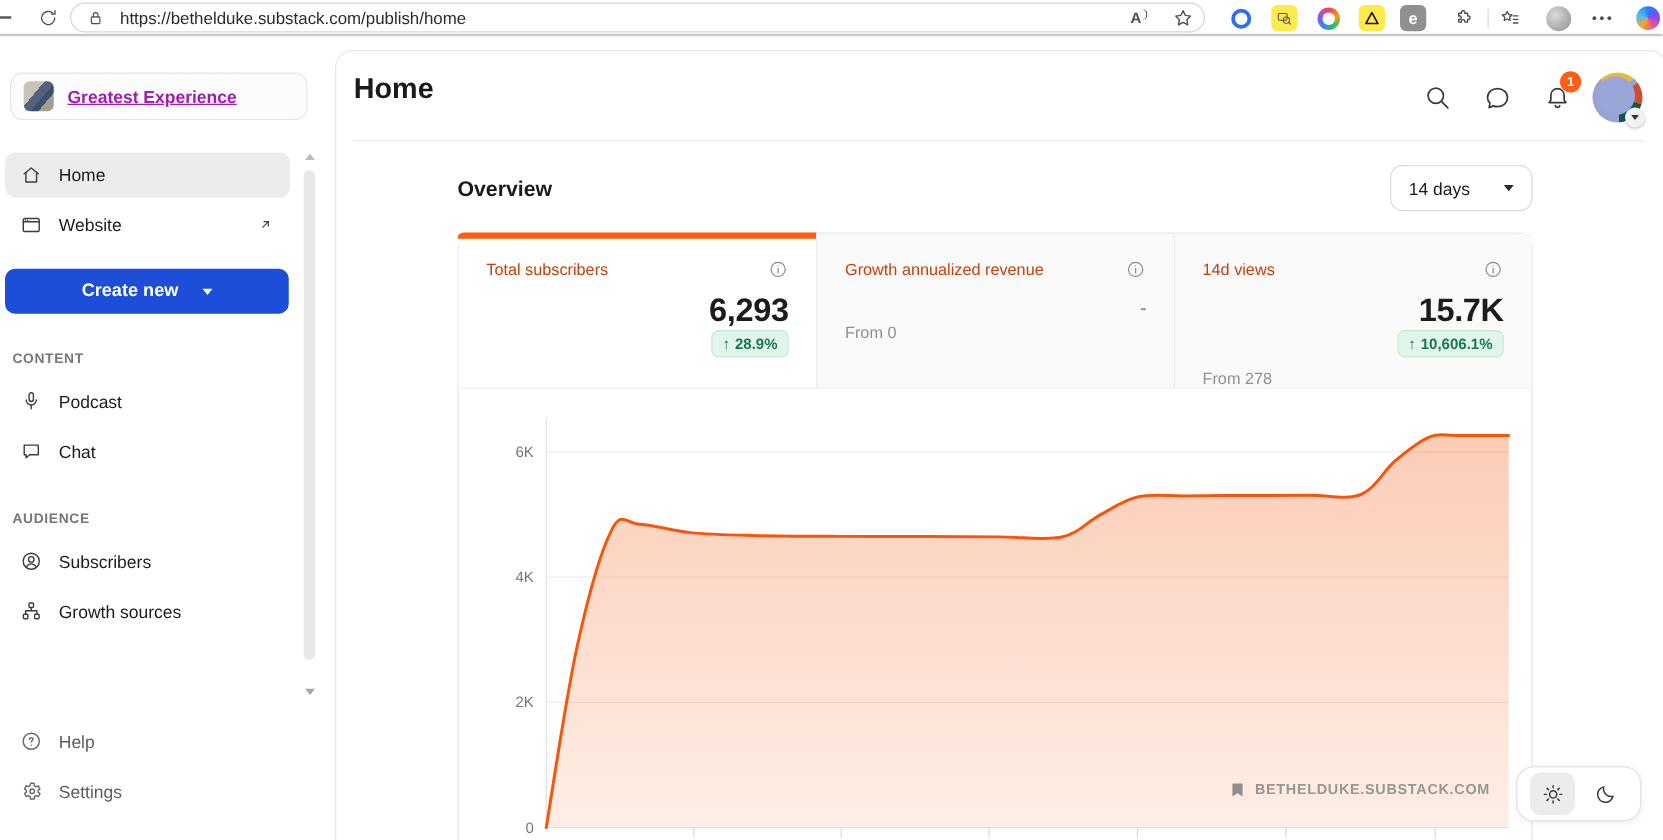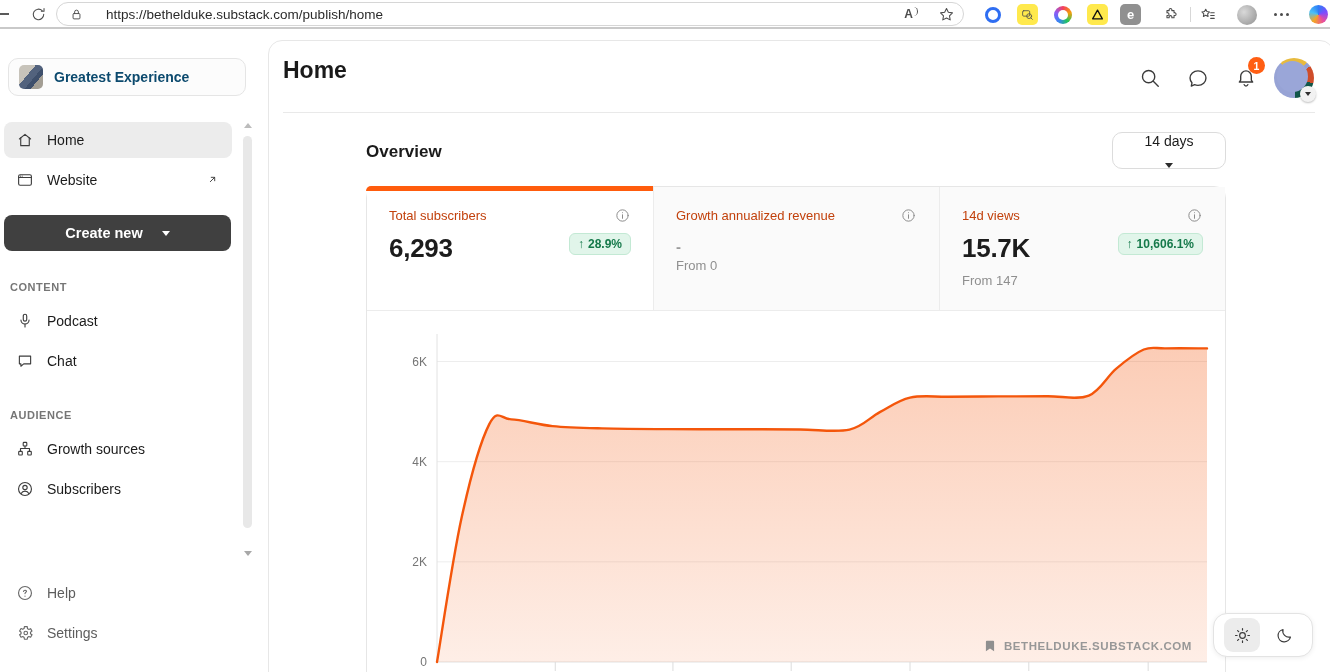--- a/index.html
+++ b/index.html
@@ -9,21 +9,21 @@
 
   
   .chrome { position:absolute; left:0; top:0; width:1330px; height:29px; background:#fff;
     border-bottom:2px solid #c9c9c9; }
   .back-frag { position:absolute; left:0; top:13px; width:9px; height:2px; background:#5a5a5a; }
   .icon20 { width:20px; height:20px; display:flex; align-items:center; justify-content:center; }
   .chrome svg { display:block; }
   .chrome .line-ic * { fill:none; stroke:#4c4c4c; stroke-width:1.5; stroke-linecap:round; stroke-linejoin:round; }
   .url-pill { position:absolute; left:56px; top:2px; width:908px; height:24px; border:1px solid #d6d6d6;
     border-radius:13px; background:#fff; display:flex; align-items:center; padding:0 8px 0 12px; }
-  .url-text { font-size:13.5px; color:#2b2b2b; margin-left:22px; flex:1; white-space:nowrap; overflow:hidden; }
+  .url-text { font-size:13.5px; color:#2b2b2b; margin-left:12px; flex:1; white-space:nowrap; overflow:hidden; }
   .read-aloud { font-size:12px; font-weight:600; color:#4c4c4c; position:relative; padding-right:5px; }
   .read-aloud::after { content:""; position:absolute; right:0; top:0; width:5px; height:9px;
     border-right:1.4px solid #4c4c4c; border-radius:0 6px 6px 0; }
   .ext { position:absolute; top:4px; width:21px; height:21px; border-radius:5px;
     display:flex; align-items:center; justify-content:center; }
   .ring-blue { width:16px; height:16px; border-radius:50%; border:3.5px solid #2f6ef2; }
   .yellow-bg { background:#ffe94d; }
   .swirl { width:18px; height:18px; border-radius:50%;
     background:conic-gradient(#f43f5e,#f59e0b,#22c55e,#3b82f6,#8b5cf6,#f43f5e); position:relative; }
   .swirl::after { content:""; position:absolute; inset:4px; border-radius:50%; background:#fff; }
@@ -38,30 +38,30 @@
 
   
   .app { position:absolute; left:0; top:31px; width:1330px; height:641px; background:#fff; }
 
   
   .sidebar { position:absolute; left:0; top:0; width:262px; height:100%; background:#fff; }
   .pub-sel { position:absolute; left:8px; top:27px; width:238px; height:38px; border:1px solid #e5e5e5;
     border-radius:10px; background:#fcfcfc; display:flex; align-items:center; padding:0 10px; gap:11px; }
   .pub-logo { width:24px; height:24px; border-radius:5px;
     background:linear-gradient(130deg,#c7c3ba 0 38%,#52627d 38% 58%,#3e4f6b 58% 72%,#a39e94 72%); }
-  .pub-name { font-size:14px; font-weight:600; color:#0c4a6e; }
+  .pub-name { font-size:14px; font-weight:600; color:#a21caf;text-decoration:underline; }
   .nav { position:absolute; left:4px; top:91px; width:228px; }
   .nav-item { height:36px; margin-bottom:4px; border-radius:8px; display:flex; align-items:center;
     padding:0 12px; gap:13px; font-size:14px; font-weight:500; color:#1b1b1b; position:relative; }
   .nav-item.active { background:#ececec; }
   .side-ic * { fill:none; stroke:#3d3d3d; stroke-width:1.5; stroke-linecap:round; stroke-linejoin:round; }
   .dim .side-ic * { stroke:#686868; }
   .dim { color:#5d5d5d; }
   .ext-arrow { position:absolute; right:12px; top:10px; }
-  .create-btn { margin:17px 0 0 0; width:227px; height:36px; background:#404040; border:none; border-radius:8px;
+  .create-btn { margin:17px 0 0 0; width:227px; height:36px; background:#1d4ed8; border:none; border-radius:8px;
     color:#fff; font-size:14.5px; font-weight:700; display:flex; align-items:center; justify-content:center;
     gap:19px; font-family:inherit; cursor:pointer; }
   .caret-down { width:0; height:0; border-left:4.5px solid transparent; border-right:4.5px solid transparent;
     border-top:5.5px solid #fff; }
   .sec-label { margin:30px 0 10px 6px; font-size:11px; font-weight:700; letter-spacing:.05em; color:#767676; }
   .side-foot { position:absolute; left:4px; bottom:17px; width:228px; }
   .sb-scroll { position:absolute; right:9px; top:90px; width:11px; height:437px; }
   .sb-thumb { position:absolute; left:1px; top:15px; width:9px; height:392px; border-radius:5px; background:#e8e8e8; }
   .sb-arrow-up { position:absolute; left:2px; top:2px; width:0; height:0;
     border-left:4px solid transparent; border-right:4px solid transparent; border-bottom:5px solid #bcbcbc; }
@@ -86,46 +86,46 @@
     background:radial-gradient(circle at 45% 50%, #9aa6d8 0 70%, #8e9bd0 100%); }
   .av-chevron { position:absolute; left:1031px; top:45px; width:16px; height:16px; border-radius:50%;
     background:#f2f2f2; box-shadow:0 1px 2px rgba(0,0,0,.25); display:flex; align-items:center;
     justify-content:center; z-index:2; }
   .av-chevron i { width:0; height:0; border-left:3.5px solid transparent; border-right:3.5px solid transparent;
     border-top:4.5px solid #2f2f2f; }
 
   .overview-title { position:absolute; left:97px; top:101px; font-size:17px; font-weight:700; color:#1a1a1a; }
   .range-btn { position:absolute; left:843px; top:91px; width:114px; height:37px; border:1px solid #dcdcdc;
     border-radius:10px; background:#fff; display:flex; align-items:center; justify-content:space-between;
-    padding:0 14px; font-size:14px; color:#1c1c1c; font-family:inherit; cursor:pointer;flex-direction:column; }
+    padding:0 14px; font-size:14px; color:#1c1c1c; font-family:inherit; cursor:pointer; }
   .range-btn .caret-down { border-top-color:#2c2c2c; border-left-width:4px; border-right-width:4px; }
 
   
   .stats-wrap { position:absolute; left:97px; top:145px; width:860px; bottom:-8px;
     border:1px solid #e6e6e6; border-radius:12px 12px 0 0; background:#fff; }
   .cards { display:grid; grid-template-columns:1fr 1fr 1fr; height:124px; border-bottom:1px solid #ececec; }
   .card { position:relative; padding:20px 22px 0 22px; background:#fafafa; }
   .card + .card { border-left:1px solid #ececec; }
   .card.active { background:#fff; }
   .card.active::before { content:""; position:absolute; top:-1px; left:-1px; right:0; height:5px;
     background:#ff5c0d; border-radius:12px 0 0 0; }
   .card-label-row { display:flex; justify-content:space-between; align-items:center; }
   .card-label { font-size:13px; font-weight:500; color:#c2410c; }
   .info-ic * { fill:none; stroke:#8b8b8b; stroke-width:1.4; stroke-linecap:round; }
-  .value-row { display:flex; justify-content:space-between; align-items:flex-start; margin-top:9px; }
+  .value-row { display:flex; justify-content:space-between; align-items:flex-end; margin-top:9px;flex-direction:column; }
   .card-value { font-size:26px; font-weight:700; color:#1c1c1c; letter-spacing:-.01em; }
   .card-value.dash { font-size:15px; font-weight:700; color:#9a9a9a; }
   .trend-badge { display:flex; align-items:center; gap:4px; background:#e1f5ea; border:1px solid #c3e9d4;
     color:#15794a; font-size:12px; font-weight:700; border-radius:6px; padding:3px 8px; }
   .card-from { margin-top:9px; font-size:13px; color:#8f8f8f; }
 
   .chart-zone { position:relative; height:366px; }
   .chart-svg { position:absolute; left:0; top:0; width:858px; height:362px; }
   .chart-svg text { font-family:"Liberation Sans","DejaVu Sans",sans-serif; font-size:12px; fill:#757575; }
-  .watermark { position:absolute; right:33px; top:328px; display:flex; align-items:center; gap:7px; }
+  .watermark { position:absolute; right:33px; top:314px; display:flex; align-items:center; gap:7px; }
   .watermark span { font-size:11.5px; font-weight:600; letter-spacing:.05em; color:#979797; }
 
   
   .theme-toggle { position:absolute; left:1213px; top:613px; width:100px; height:44px; background:#fff;
     border:1px solid #e3e3e3; border-radius:14px; display:flex; align-items:center; justify-content:center;
     gap:6px; box-shadow:0 1px 5px rgba(0,0,0,.07); z-index:5; }
   .tt-btn { width:36px; height:34px; border:none; background:transparent; border-radius:9px;
     display:flex; align-items:center; justify-content:center; cursor:pointer; }
   .tt-btn.active { background:#ececec; }
 </style>
@@ -243,34 +243,34 @@
       <div class="nav-item">
         <svg class="side-ic" width="18" height="18" viewBox="0 0 24 24">
             <path d="M4.5 5.5h15v10.3h-9.2l-3.8 3.2v-3.2H4.5z"></path>
           </svg>
         <span>Chat</span>
       </div>
 
       <div class="sec-label">AUDIENCE</div>
       <div class="nav-item">
         <svg class="side-ic" width="18" height="18" viewBox="0 0 24 24">
+            <circle cx="12" cy="12" r="8.6"></circle>
+            <circle cx="12" cy="10" r="2.9"></circle>
+            <path d="M6.9 18.1c1-2.1 2.9-3.3 5.1-3.3s4.1 1.2 5.1 3.3"></path>
+          </svg>
+        <span>Subscribers</span>
+      </div>
+      <div class="nav-item">
+        <svg class="side-ic" width="18" height="18" viewBox="0 0 24 24">
             <rect x="9.6" y="3.2" width="4.8" height="4.8" rx="1"></rect>
             <rect x="3.6" y="15.2" width="4.8" height="4.8" rx="1"></rect>
             <rect x="15.6" y="15.2" width="4.8" height="4.8" rx="1"></rect>
             <path d="M12 8v3.4M6 15.2v-3.8h12v3.8"></path>
           </svg>
         <span>Growth sources</span>
-      </div>
-      <div class="nav-item">
-        <svg class="side-ic" width="18" height="18" viewBox="0 0 24 24">
-            <circle cx="12" cy="12" r="8.6"></circle>
-            <circle cx="12" cy="10" r="2.9"></circle>
-            <path d="M6.9 18.1c1-2.1 2.9-3.3 5.1-3.3s4.1 1.2 5.1 3.3"></path>
-          </svg>
-        <span>Subscribers</span>
       </div>
     </div>
 
     <div class="side-foot">
       <div class="nav-item dim">
         <svg class="side-ic" width="18" height="18" viewBox="0 0 24 24">
             <circle cx="12" cy="12" r="8.6"></circle>
             <path d="M10 9.8a2.1 2.1 0 0 1 4-.1c0 1.4-2 1.7-2 3.1"></path>
             <path d="M12 16.2h.01"></path>
           </svg>
@@ -364,21 +364,21 @@
                 <path d="M12 8h.01"></path>
               </svg>
           </div>
           <div class="value-row">
             <span class="card-value">15.7K</span>
             <span class="trend-badge">
                 <i style="font-style:normal;">↑</i>
                 <b>10,606.1%</b>
               </span>
           </div>
-          <div class="card-from">From 147</div>
+          <div class="card-from">From 278</div>
         </div>
       </div>
 
       <div class="chart-zone">
         <svg id="chart-svg" class="chart-svg" viewBox="0 0 858 362" preserveAspectRatio="none">
           <defs>
             <linearGradient id="areaGrad" x1="0" y1="0" x2="0" y2="1">
               <stop offset="0%" stop-color="#f4560b" stop-opacity="0.30"></stop>
               <stop offset="100%" stop-color="#f4560b" stop-opacity="0.10"></stop>
             </linearGradient>

